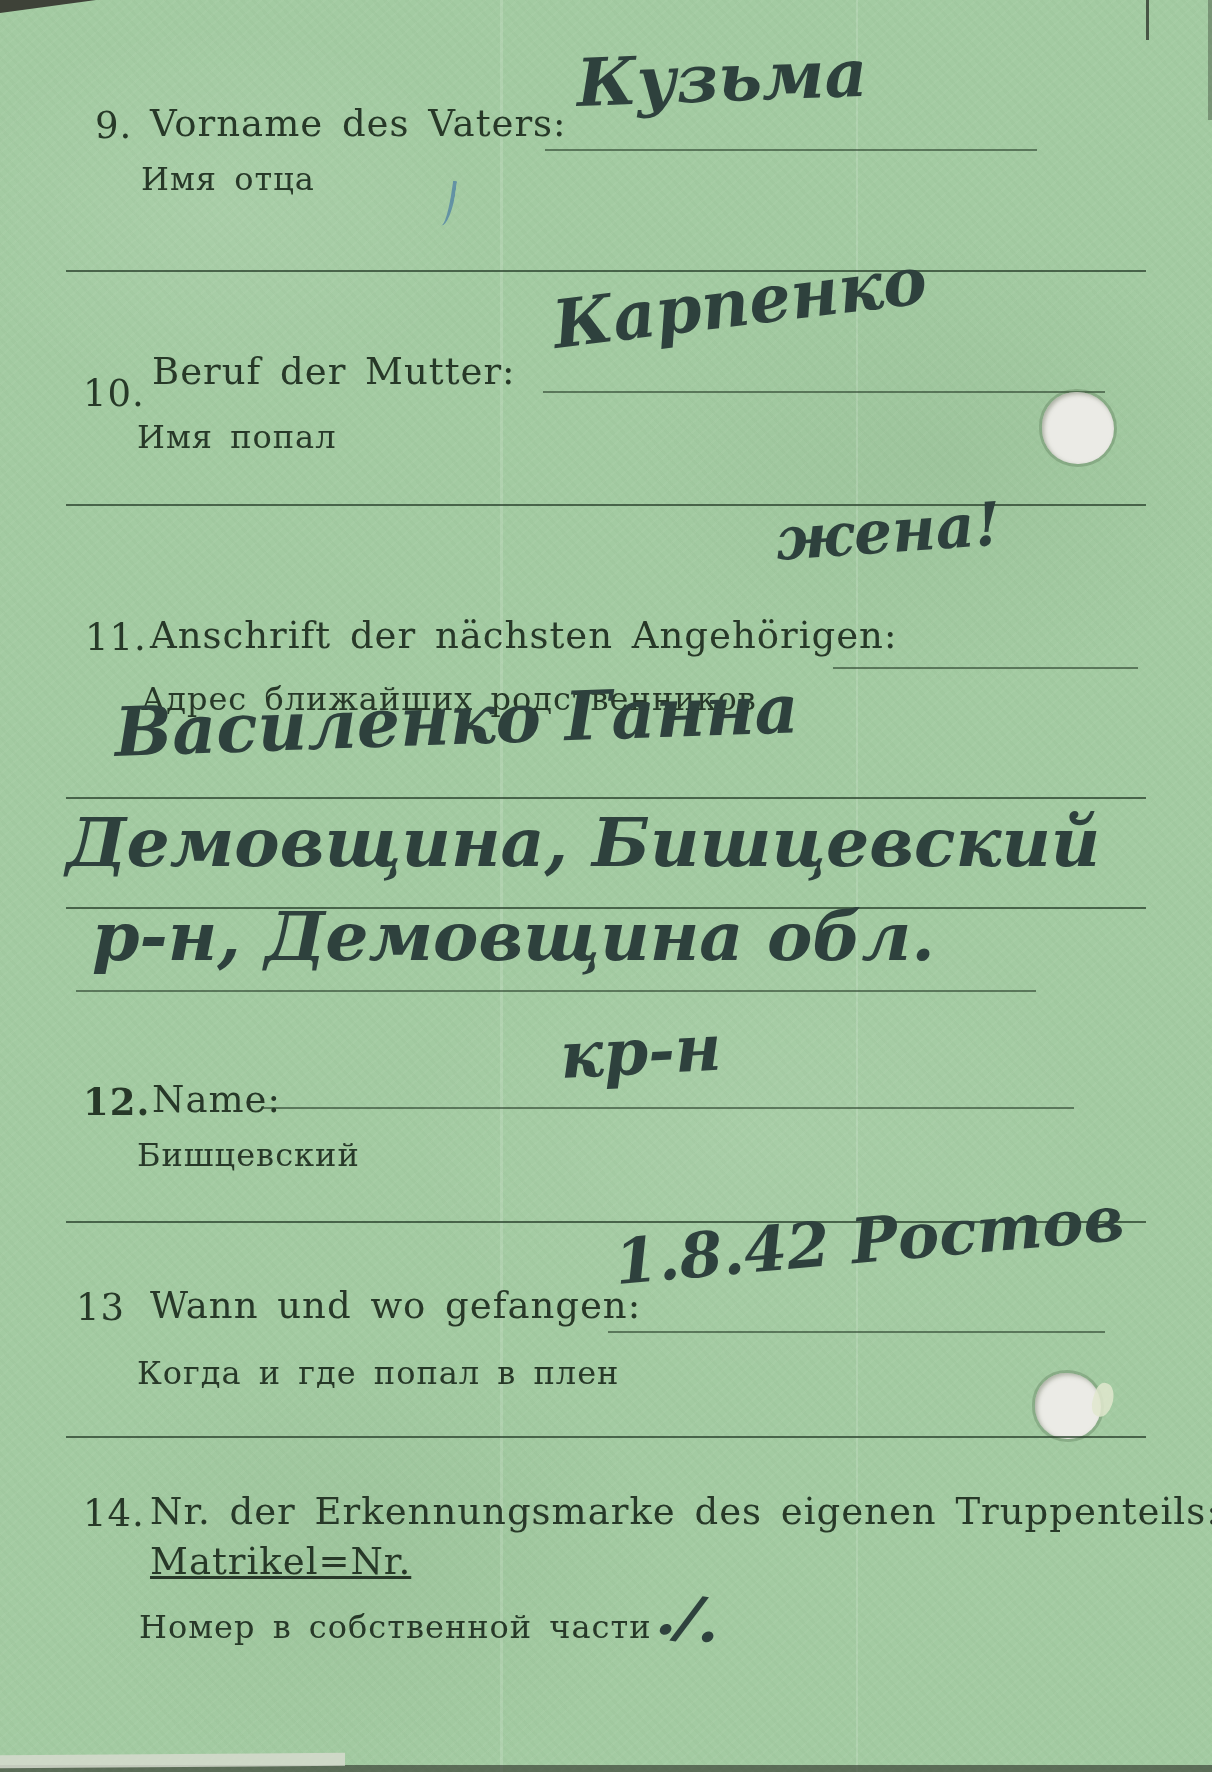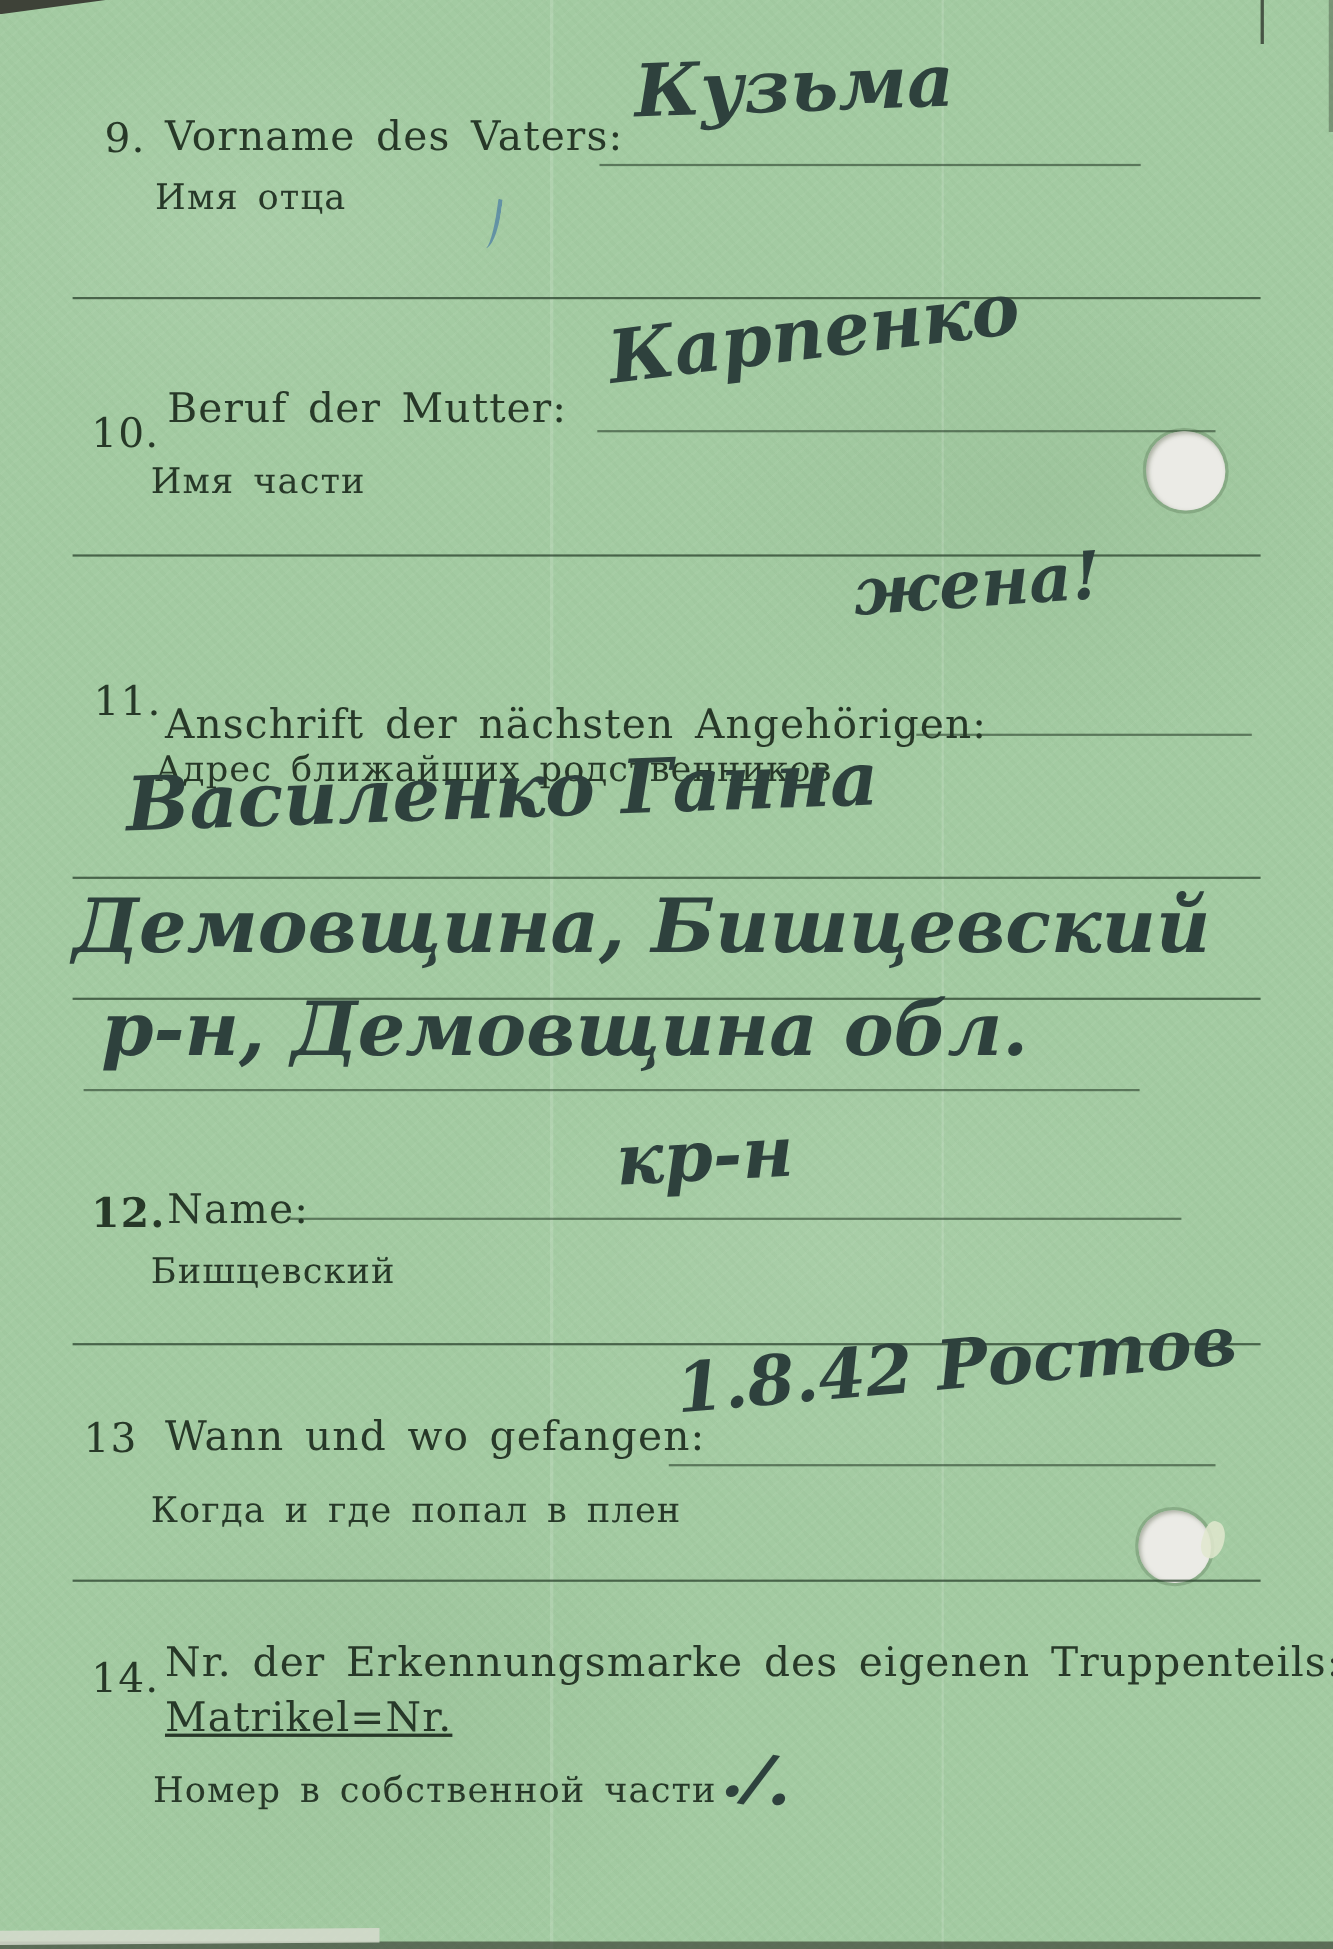--- a/index.html
+++ b/index.html
@@ -71,21 +71,21 @@
   .f10-num{left:83px;top:372px;}
   .f10-de{left:152px;top:350px;}
   .f10-val{left:558px;top:286px;font-size:66px;transform:rotate(-7deg);}
   .f10-line{left:543px;top:391px;width:562px;}
   .f10-ru{left:137px;top:418px;}
   .hole1{left:1042px;top:392px;width:72px;height:72px;}
   .rule2{left:66px;top:504px;width:1080px;}
 
   
   .f11-num{left:85px;top:616px;}
-  .f11-de{left:150px;top:614px;margin-top:23px;}
+  .f11-de{left:150px;top:614px;}
   .f11-val{left:778px;top:504px;font-size:60px;transform:rotate(-4deg);}
   .f11-line{left:833px;top:667px;width:305px;}
   .f11-ru{left:141px;top:680px;}
   .f11-handA{left:116px;top:692px;font-size:68px;transform:rotate(-2deg);}
   .rule3{left:66px;top:797px;width:1080px;}
   .f11-handB{left:66px;top:802px;font-size:68px;}
   .rule4{left:66px;top:907px;width:1080px;}
   .f11-handC{left:92px;top:896px;font-size:68px;}
   .rule5{left:76px;top:990px;width:960px;}
 
@@ -100,21 +100,21 @@
   
   .f13-num{left:76px;top:1286px;}
   .f13-de{left:150px;top:1284px;}
   .f13-val{left:618px;top:1226px;font-size:62px;transform:rotate(-5deg);}
   .f13-line{left:608px;top:1331px;width:497px;}
   .f13-ru{left:137px;top:1354px;}
   .hole2{left:1035px;top:1373px;width:66px;height:66px;}
   .rule7{left:66px;top:1436px;width:1080px;}
 
   
-  .f14-num{left:83px;top:1492px;margin-top:12px;}
+  .f14-num{left:83px;top:1492px;}
   .f14-de{left:150px;top:1490px;}
   .f14-de2{left:150px;top:1540px;text-decoration:underline;}
   .f14-ru{left:139px;top:1608px;}
   .f14-val{left:652px;top:1576px;font-size:60px;transform:rotate(10deg);}
 </style>
 </head>
 <body>
 
 <div class="card">
 
@@ -134,21 +134,21 @@
     <div class="rule thin f9-line"></div>
     <span class="print ru f9-ru">Имя отца</span>
   </section>
   <div class="rule rule1"></div>
 
   <section>
     <span class="print de f10-num">10.</span>
     <span class="print de f10-de">Beruf der Mutter:</span>
     <span class="hand f10-val">Карпенко</span>
     <div class="rule thin f10-line"></div>
-    <span class="print ru f10-ru">Имя части</span>
+    <span class="print ru f10-ru">Имя попал</span>
   </section>
   <div class="hole hole1"></div>
   <div class="rule rule2"></div>
 
   <section>
     <span class="print de f11-num">11.</span>
     <span class="print de f11-de">Anschrift der nächsten Angehörigen:</span>
     <span class="hand f11-val">жена!</span>
     <div class="rule thin f11-line"></div>
     <span class="print ru f11-ru">Адрес ближайших родственников</span>

